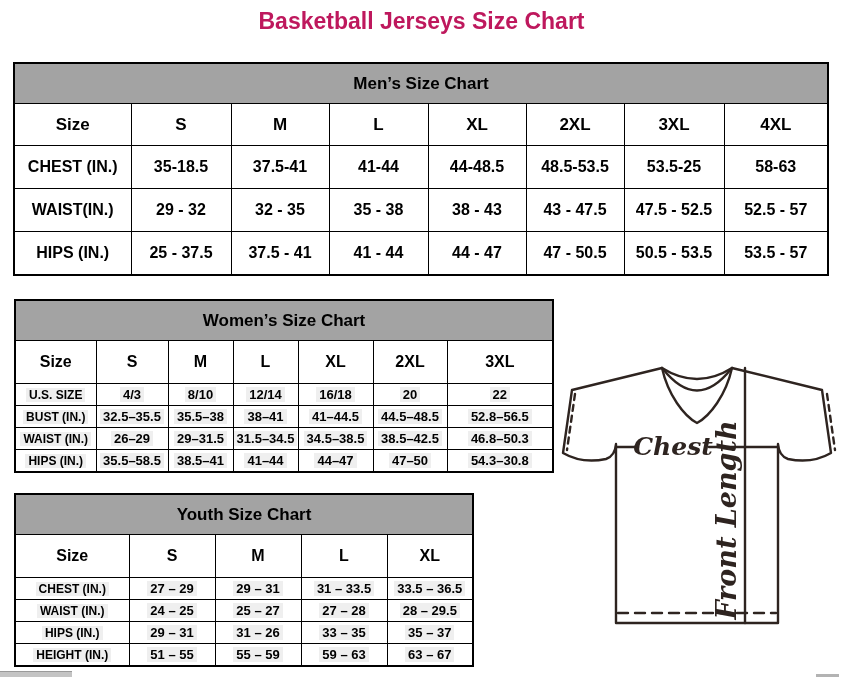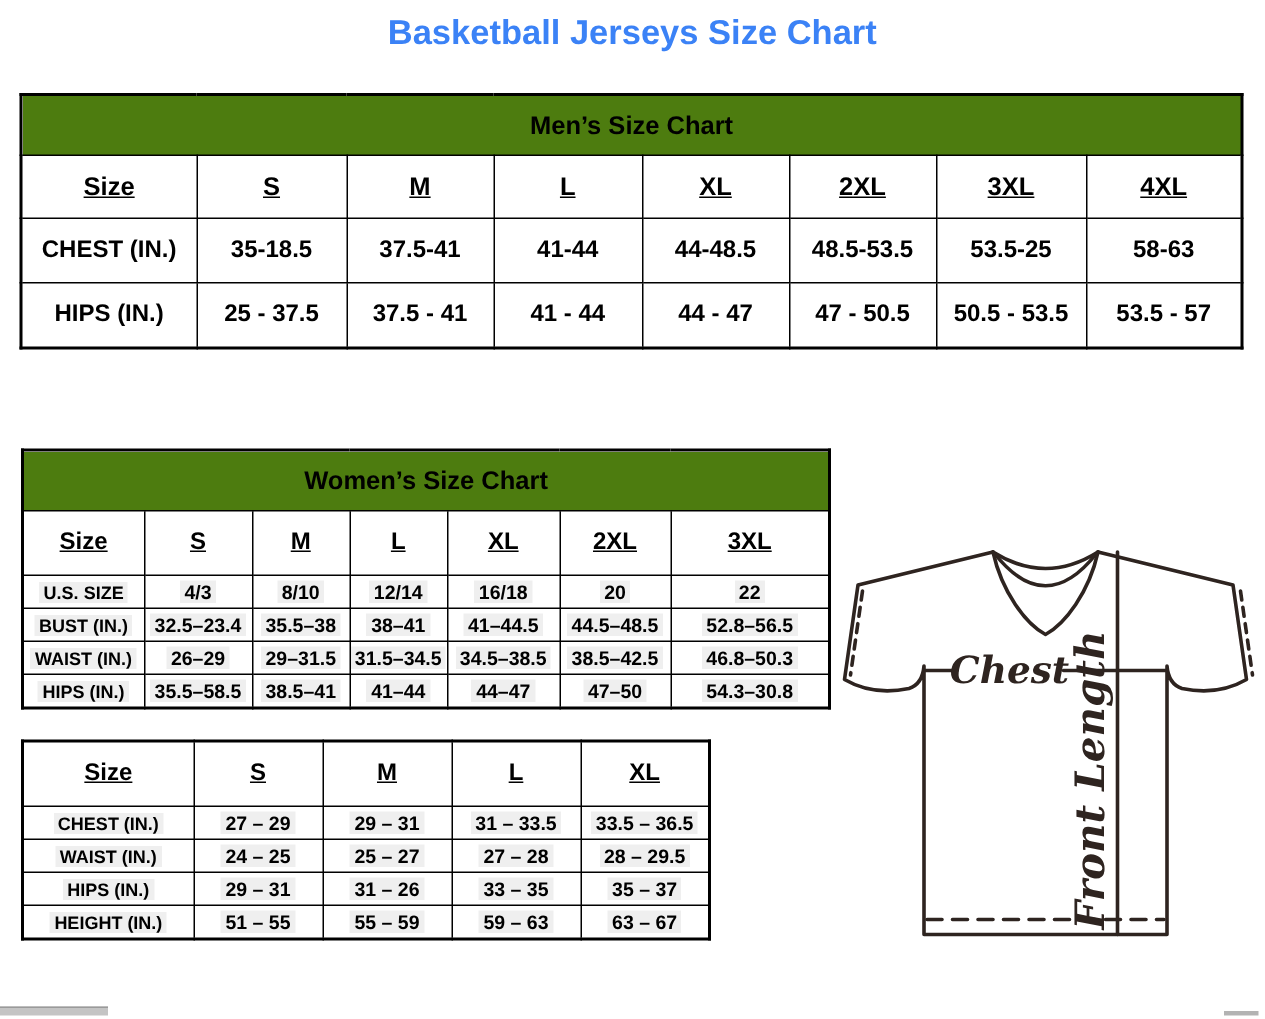--- a/index.html
+++ b/index.html
@@ -1,26 +1,26 @@
 <!DOCTYPE html>
 <html><head>
 <meta charset="utf-8">
 <style>
   html,body{margin:0;padding:0;background:#fff;}
   .page{position:relative;width:843px;height:679px;background:#ffffff;
         font-family:"Liberation Sans",sans-serif;overflow:hidden;}
   .page-title{position:absolute;top:8px;left:0;width:100%;margin:0;
-              text-align:center;font-size:23px;font-weight:bold;color:#3b82f6;}
+              text-align:center;font-size:23px;font-weight:bold;color:#be185d;}
 
   table.size-table{position:absolute;border-collapse:collapse;table-layout:fixed;
                    background:#fff;border:2px solid #000;}
   table.size-table td{border:1px solid #000;text-align:center;vertical-align:middle;
                       font-weight:bold;color:#000;padding:0;overflow:hidden;}
-  tr.title-row td{background:#4d7c0f;font-size:17px;height:39px;}
-  tr.size-row td{font-size:17px;text-decoration:underline;}
+  tr.title-row td{background:#a3a3a3;font-size:17px;height:39px;}
+  tr.size-row td{font-size:17px;}
   tr.data-row td{font-size:16px;}
 
   #men-table{left:13px;top:62px;width:814px;}
   #men-table tr.size-row td{height:41px;}
   #men-table tr.data-row td{height:42px;}
 
   table.small tr.size-row td{font-size:16px;height:42px;}
   table.small tr.data-row td{font-size:13px;height:21px;}
   table.small tr.data-row td:first-child{font-size:12px;margin-top:27px;}
   #women-table{left:14px;top:299px;width:538px;}
@@ -72,20 +72,30 @@
           <td>CHEST (IN.)</td>
           <td>35-18.5</td>
           <td>37.5-41</td>
           <td>41-44</td>
           <td>44-48.5</td>
           <td>48.5-53.5</td>
           <td>53.5-25</td>
           <td>58-63</td>
         </tr>
         <tr class="data-row">
+          <td>WAIST(IN.)</td>
+          <td>29 - 32</td>
+          <td>32 - 35</td>
+          <td>35 - 38</td>
+          <td>38 - 43</td>
+          <td>43 - 47.5</td>
+          <td>47.5 - 52.5</td>
+          <td>52.5 - 57</td>
+        </tr>
+        <tr class="data-row">
           <td>HIPS (IN.)</td>
           <td>25 - 37.5</td>
           <td>37.5 - 41</td>
           <td>41 - 44</td>
           <td>44 - 47</td>
           <td>47 - 50.5</td>
           <td>50.5 - 53.5</td>
           <td>53.5 - 57</td>
         </tr>
       </tbody>
@@ -118,21 +128,21 @@
           <td><span class="hl">U.S. SIZE</span></td>
           <td><span class="hl">4/3</span></td>
           <td><span class="hl">8/10</span></td>
           <td><span class="hl">12/14</span></td>
           <td><span class="hl">16/18</span></td>
           <td><span class="hl">20</span></td>
           <td><span class="hl">22</span></td>
         </tr>
         <tr class="data-row">
           <td><span class="hl">BUST (IN.)</span></td>
-          <td><span class="hl">32.5–23.4</span></td>
+          <td><span class="hl">32.5–35.5</span></td>
           <td><span class="hl">35.5–38</span></td>
           <td><span class="hl">38–41</span></td>
           <td><span class="hl">41–44.5</span></td>
           <td><span class="hl">44.5–48.5</span></td>
           <td><span class="hl">52.8–56.5</span></td>
         </tr>
         <tr class="data-row">
           <td><span class="hl">WAIST (IN.)</span></td>
           <td><span class="hl">26–29</span></td>
           <td><span class="hl">29–31.5</span></td>
@@ -155,20 +165,23 @@
 
   <table id="youth-table" class="size-table small">
       <colgroup>
         <col style="width: 114px;">
         <col style="width: 86px;">
         <col style="width: 86px;">
         <col style="width: 86px;">
         <col style="width: 86px;">
       </colgroup>
       <tbody>
+        <tr class="title-row">
+          <td colspan="5">Youth Size Chart</td>
+        </tr>
         <tr class="size-row">
           <td>Size</td>
           <td>S</td>
           <td>M</td>
           <td>L</td>
           <td>XL</td>
         </tr>
         <tr class="data-row">
           <td><span class="hl">CHEST (IN.)</span></td>
           <td><span class="hl">27 – 29</span></td>

